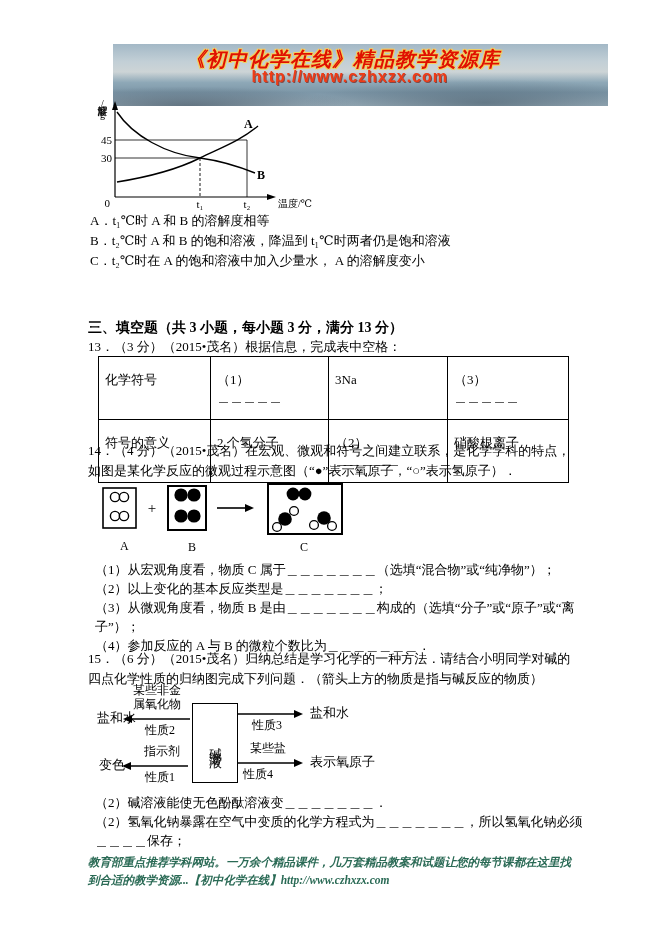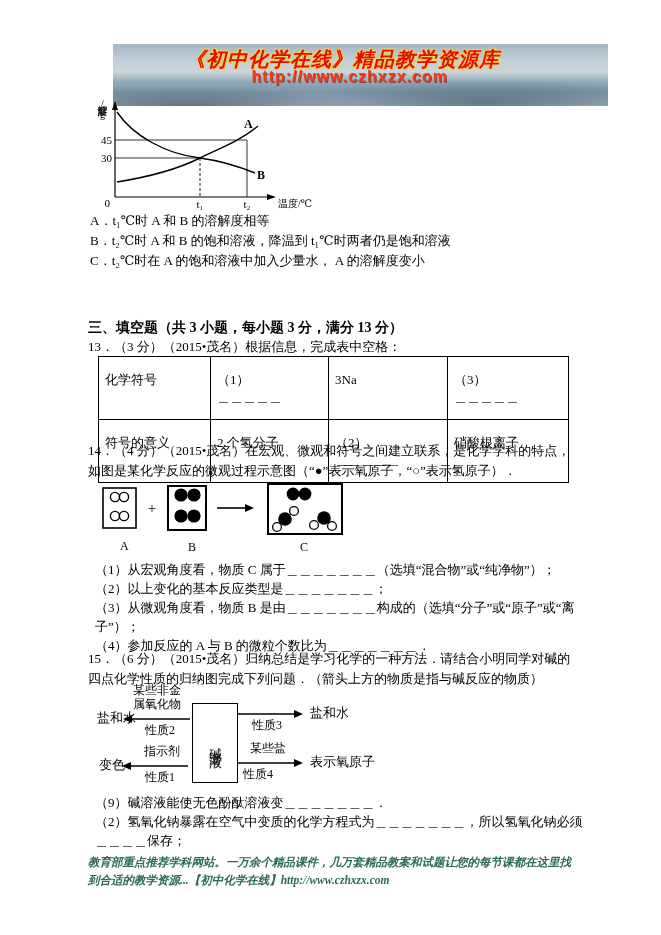--- a/index.html
+++ b/index.html
@@ -208,17 +208,17 @@
   <div class="lbl" style="left:215px;top:23px;">盐和水</div>
   <div class="lbl small" style="left:49px;top:61px;">指示剂</div>
   <div class="lbl small" style="left:50px;top:87px;">性质1</div>
   <div class="lbl" style="left:4px;top:75px;">变色</div>
   <div class="lbl small" style="left:155px;top:58px;">某些盐</div>
   <div class="lbl small" style="left:148px;top:84px;">性质4</div>
   <div class="lbl" style="left:215px;top:72px;">表示氧原子</div>
 </div>
 
 <div class="abs subqs" style="left:95px;top:793px;width:490px;">
-  <div>（9）碱溶液能使无色酚酞溶液变＿＿＿＿＿＿＿．</div>
+  <div>（2）碱溶液能使无色酚酞溶液变＿＿＿＿＿＿＿．</div>
   <div>（2）氢氧化钠暴露在空气中变质的化学方程式为＿＿＿＿＿＿＿，所以氢氧化钠必须＿＿＿＿保存；</div>
 </div>
 
 <div class="abs footer">教育部重点推荐学科网站。一万余个精品课件，几万套精品教案和试题让您的每节课都在这里找到合适的教学资源...【初中化学在线】http://www.czhxzx.com</div>
 
 </body></html>

